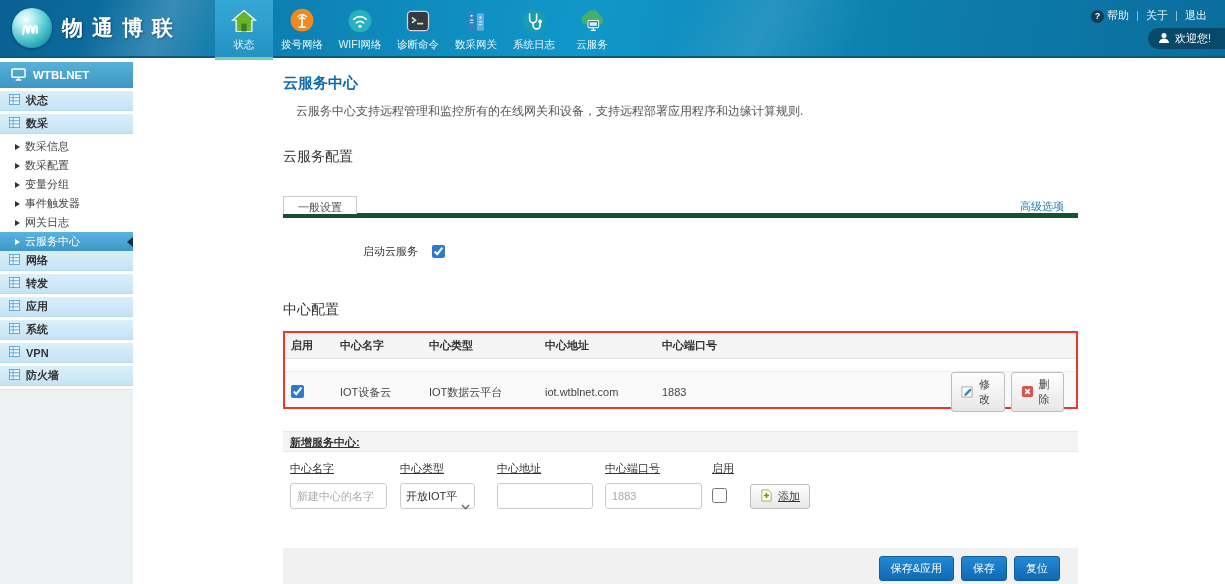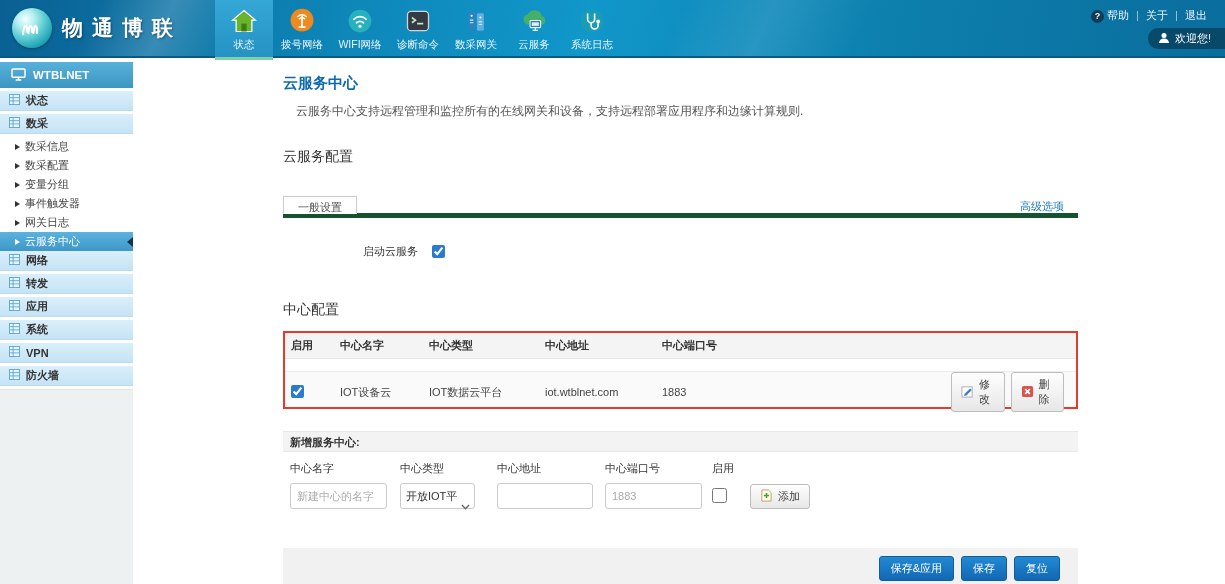--- a/index.html
+++ b/index.html
@@ -80,21 +80,21 @@
 
   .hl-table { margin-top:12px; border:2px solid #e8392b; background:#fff; }
   .t-grid { display:grid; grid-template-columns:49px 89px 116px 117px 1fr 125px; align-items:center; padding-left:6px; }
   .t-head { background:#f4f4f4; height:26px; font-weight:bold; color:#333; border-bottom:1px solid #e6e6e6; }
   .t-spacer { height:12px; background:#fff; }
   .t-row { background:#fafafa; border-top:1px solid #ececec; height:36px; color:#444; }
   .t-actions { display:flex; justify-content:flex-end; gap:6px; padding-right:12px; }
   .btn-small { display:inline-flex; align-items:center; gap:5px; padding:4px 9px; font-size:11px; color:#444;
     background:linear-gradient(#fefefe,#e7e7e7); border:1px solid #bdbdbd; border-radius:3px; cursor:pointer; }
 
-  .add-section { margin-top:22px; }
+  .add-section { margin-top:22px;text-decoration:underline; }
   .add-band { background:#f3f3f3; border-top:1px solid #e8e8e8; border-bottom:1px solid #e8e8e8;
     height:21px; line-height:20px; padding-left:7px; font-weight:bold; color:#333; }
   .add-labels { display:flex; margin-top:9px; padding-left:7px; color:#333; }
   .add-controls { display:flex; margin-top:7px; padding-left:7px; padding-bottom:13px; align-items:center; }
   .c1 { width:110px; } .c2 { width:97px; } .c3 { width:108px; } .c4 { width:107px; } .c5 { width:38px; }
   .txt { height:26px; border:1px solid #ccc; border-radius:3px; padding:12px 6px; font-size:11px; color:#333; font-family:inherit; }
   .txt::placeholder { color:#aaa; }
   .w-name { width:97px; } .w-addr { width:96px; } .w-port { width:97px; }
   .sel-wrap { position:relative; width:85px; }
   .sel { width:75px; height:26px; border:1px solid #ccc; border-radius:3px; background:#fff; font-size:11px; color:#333;
@@ -167,39 +167,39 @@
             <rect x="17" y="7" width="8" height="20" rx="1.5" fill="#5fb0e0"></rect>
             <circle cx="11" cy="10" r="1.2" fill="#fff"></circle>
             <circle cx="21" cy="12" r="1.2" fill="#fff"></circle>
             <path d="M9 15 h4 M9 18 h4 M19 17 h4 M19 20 h4" stroke="#cfe8f8" stroke-width="1.2"></path>
           </svg>
       </span>
       <span class="nav-label">数采网关</span>
     </div>
     <div class="nav-item">
       <span class="nav-ico">
+        <svg width="28" height="28" viewBox="0 0 32 32">
+            <circle cx="16" cy="16" r="13" fill="#1b9cb5"></circle>
+            <path d="M11 8 v6 a4 4 0 0 0 8 0 v-6" stroke="#fff" stroke-width="1.8" fill="none" stroke-linecap="round"></path>
+            <path d="M15 18 v3 a4 4 0 0 0 8 0 v-2.5" stroke="#fff" stroke-width="1.8" fill="none" stroke-linecap="round"></path>
+            <circle cx="23" cy="16.5" r="2.2" fill="#fff"></circle>
+          </svg>
+      </span>
+      <span class="nav-label">系统日志</span>
+    </div>
+    <div class="nav-item">
+      <span class="nav-ico">
         <svg width="30" height="28" viewBox="0 0 34 30">
             <path d="M9 19 a6 6 0 0 1 1 -11.5 a8.5 8.5 0 0 1 16 2.2 a5 5 0 0 1 1 9.3 z" fill="#45b069"></path>
             <rect x="12.5" y="14.5" width="12" height="8" rx="1" fill="#2e7fb4" stroke="#eaf5fc" stroke-width="1.2"></rect>
             <rect x="14.5" y="16.5" width="8" height="4" fill="#dff0fa"></rect>
             <path d="M18.5 22.5 v2.5 M15.5 25.5 h6" stroke="#eaf5fc" stroke-width="1.4"></path>
           </svg>
       </span>
       <span class="nav-label">云服务</span>
-    </div>
-    <div class="nav-item">
-      <span class="nav-ico">
-        <svg width="28" height="28" viewBox="0 0 32 32">
-            <circle cx="16" cy="16" r="13" fill="#1b9cb5"></circle>
-            <path d="M11 8 v6 a4 4 0 0 0 8 0 v-6" stroke="#fff" stroke-width="1.8" fill="none" stroke-linecap="round"></path>
-            <path d="M15 18 v3 a4 4 0 0 0 8 0 v-2.5" stroke="#fff" stroke-width="1.8" fill="none" stroke-linecap="round"></path>
-            <circle cx="23" cy="16.5" r="2.2" fill="#fff"></circle>
-          </svg>
-      </span>
-      <span class="nav-label">系统日志</span>
     </div>
   </div>
 
   <div class="top-links">
     <span class="lnk"><span class="q-ico">?</span><span>帮助</span></span>
     <span class="sep"></span>
     <span class="lnk">关于</span>
     <span class="sep"></span>
     <span class="lnk">退出</span>
   </div>

